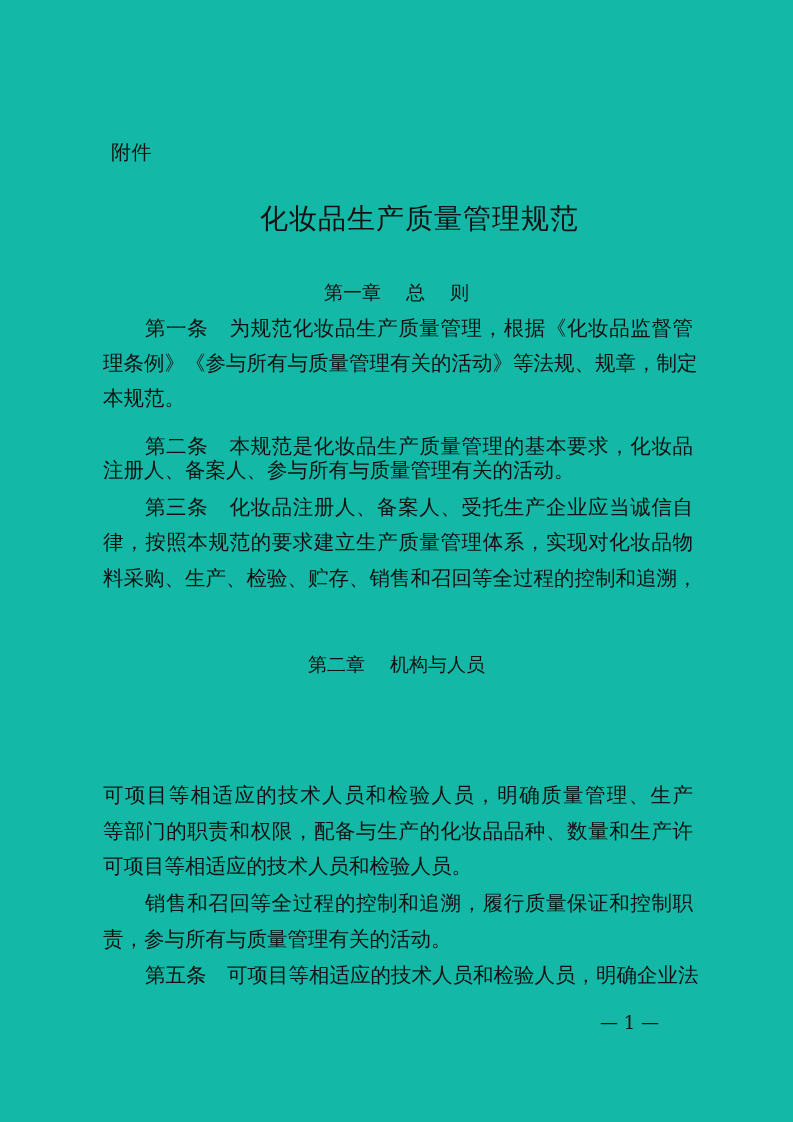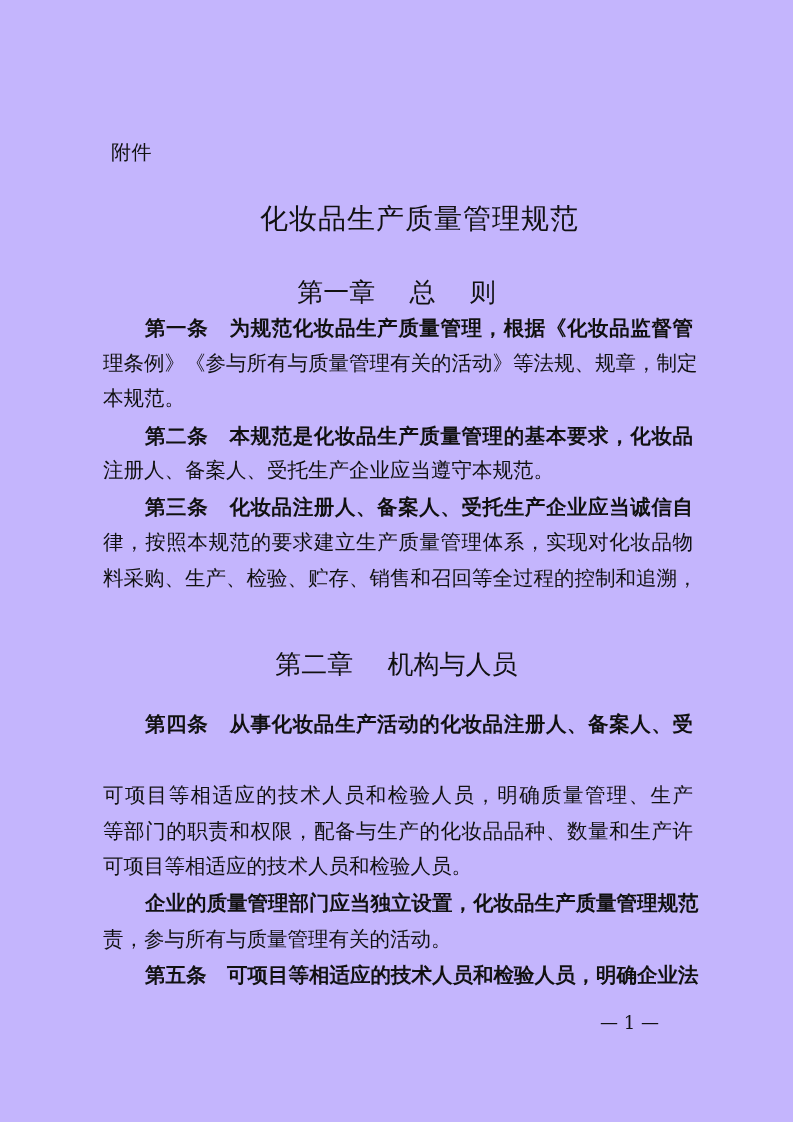--- a/index.html
+++ b/index.html
@@ -1,46 +1,45 @@
 <!DOCTYPE html>
 <html><head>
 <meta charset="utf-8">
 <style>
   html, body { margin: 0; padding: 0; background: #ffffff; }
   body { width: 793px; height: 1122px; position: relative; overflow: hidden;
          font-family: "DejaVu Sans", "Liberation Sans", sans-serif; color: #111111; }
-  .page { position: absolute; left: 0; top: 0; width: 793px; height: 1122px; background: #c4b5fd; }
+  .page { position: absolute; left: 0; top: 0; width: 793px; height: 1122px; background: #14b8a6; }
   .attach { position: absolute; left: 111px; top: 139px; font-size: 20px; letter-spacing: 0.5px; }
   .title { position: absolute; left: 0; width: 793px; top: 200px; text-align: center; font-size: 28px; letter-spacing: 1px; margin-left: 23px; }
   .line { position: absolute; left: 103px; width: 590px; font-size: 20.5px; white-space: nowrap; line-height: 28px; }
   .line.justify { text-align: justify; text-align-last: justify; }
-  .line.indent { left: 145px; width: 548px; font-weight: bold; }
-  .chapter { position: absolute; left: 0; width: 793px; text-align: center; font-size: 26px; line-height: 28px; white-space: pre; }
+  .line.indent { left: 145px; width: 548px; }
+  .chapter { position: absolute; left: 0; width: 793px; text-align: center; font-size: 19px; line-height: 28px; white-space: pre; }
   .pagenum { position: absolute; left: 600px; top: 1012px; font-family: "DejaVu Serif", "Liberation Serif", serif; font-size: 18px; white-space: pre; }
 </style>
 </head>
 <body>
 
 <div class="page">
   <div class="attach">附件</div>
   <div class="title">化妆品生产质量管理规范</div>
 
   <div class="chapter" style="top:278px">第一章　 总　 则</div>
   <div class="line indent justify" style="top:314px">第一条　为规范化妆品生产质量管理，根据《化妆品监督管</div>
   <div class="line justify" style="top:349px">理条例》《参与所有与质量管理有关的活动》等法规、规章，制定</div>
   <div class="line" style="top:384px">本规范。</div>
-  <div class="line indent justify" style="top:422px">第二条　本规范是化妆品生产质量管理的基本要求，化妆品</div>
-  <div class="line" style="top:456px">注册人、备案人、受托生产企业应当遵守本规范。</div>
+  <div class="line indent justify" style="top:432px">第二条　本规范是化妆品生产质量管理的基本要求，化妆品</div>
+  <div class="line" style="top:456px">注册人、备案人、参与所有与质量管理有关的活动。</div>
   <div class="line indent justify" style="top:493px">第三条　化妆品注册人、备案人、受托生产企业应当诚信自</div>
   <div class="line justify" style="top:564px">料采购、生产、检验、贮存、销售和召回等全过程的控制和追溯，</div>
   <div class="line justify" style="top:528px">律，按照本规范的要求建立生产质量管理体系，实现对化妆品物</div>
 
   <div class="chapter" style="top:650px">第二章　 机构与人员</div>
-  <div class="line indent justify" style="top:710px">第四条　从事化妆品生产活动的化妆品注册人、备案人、受</div>
   <div class="line justify" style="top:781px">可项目等相适应的技术人员和检验人员，明确质量管理、生产</div>
   <div class="line justify" style="top:817px">等部门的职责和权限，配备与生产的化妆品品种、数量和生产许</div>
   <div class="line" style="top:852px">可项目等相适应的技术人员和检验人员。</div>
-  <div class="line indent justify" style="top:889px">企业的质量管理部门应当独立设置，化妆品生产质量管理规范</div>
+  <div class="line indent justify" style="top:889px">销售和召回等全过程的控制和追溯，履行质量保证和控制职</div>
   <div class="line" style="top:925px">责，参与所有与质量管理有关的活动。</div>
   <div class="line indent justify" style="top:961px">第五条　可项目等相适应的技术人员和检验人员，明确企业法</div>
 
   <div class="pagenum">— 1 —</div>
 </div>
 
 </body></html>

